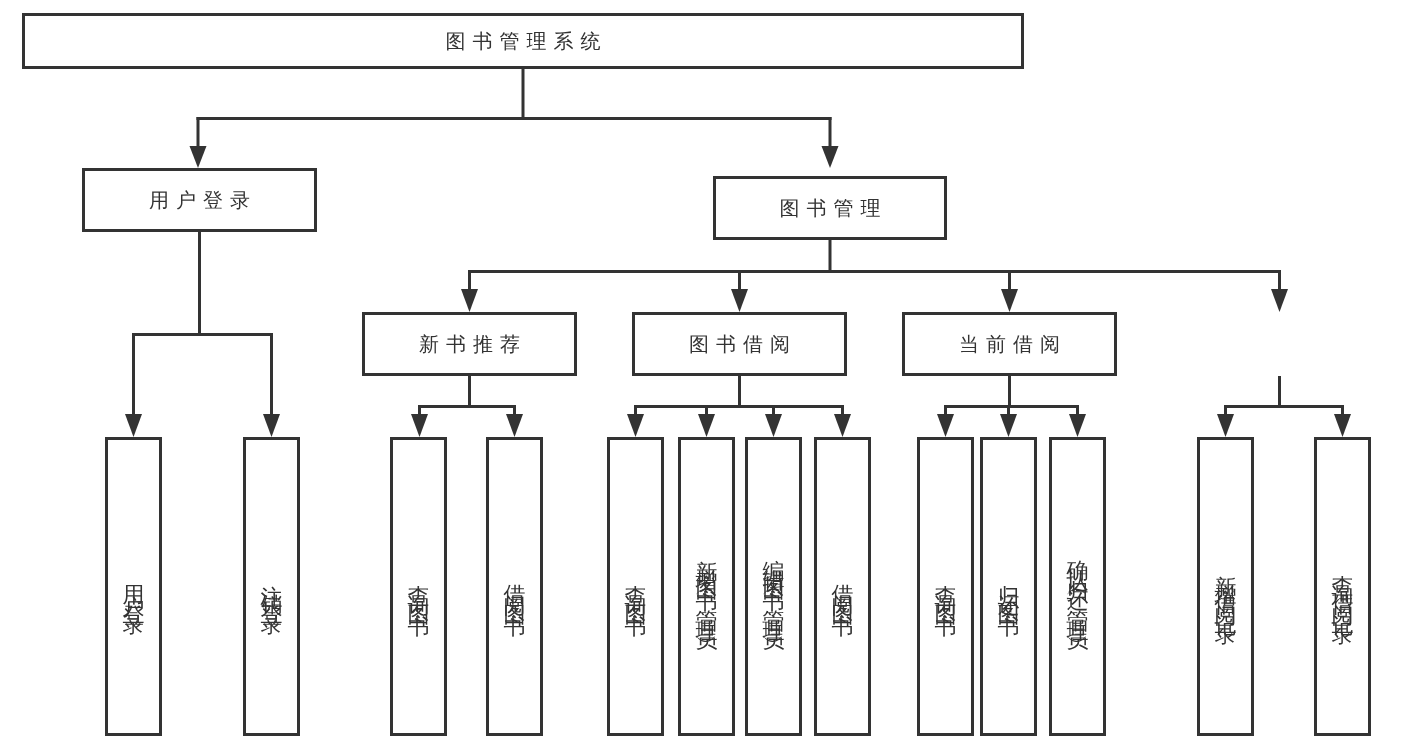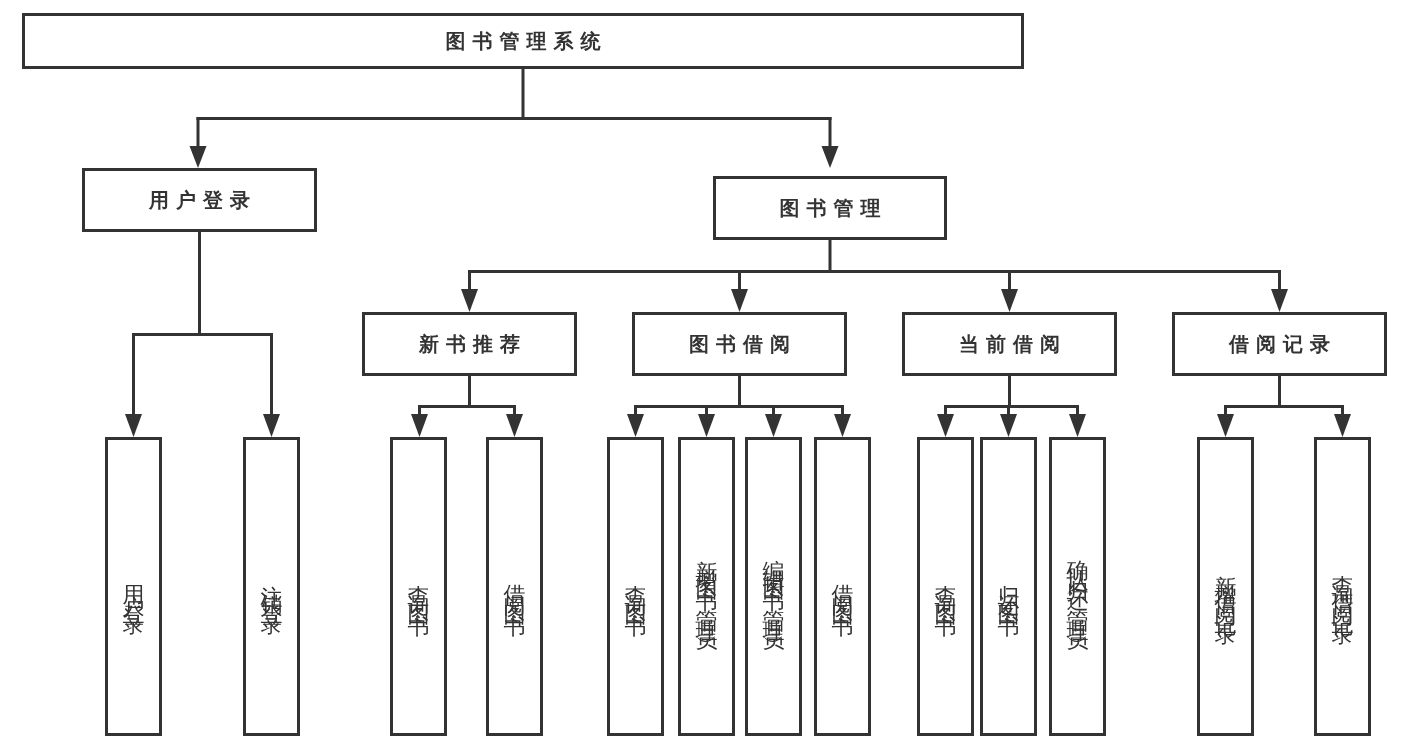--- a/index.html
+++ b/index.html
@@ -34,21 +34,21 @@
     border: 3px solid var(--line);
     display: flex;
     align-items: center;
     justify-content: center;
     color: #333333;
     z-index: 2;
   }
 
   .hbox {
     font-size: 20px;
-    font-weight: 700;
+    font-weight: 400;
     letter-spacing: 7px;
     text-indent: 7px; 
     white-space: nowrap;
   }
 
   .root-box   { left: 22px;  top: 13px;  width: 1002px; height: 56px; }
   .lvl2-box   { top: 168px; height: 64px; }
   .box-user-login { left: 82px;  width: 235px; }
   .box-book-mgmt  { left: 713px; width: 234px; margin-top: 8px; }
 
@@ -179,23 +179,20 @@
 
   <div class="node hbox lvl3-box box-new-books">
     <span>新书推荐</span>
   </div>
   <div class="node hbox lvl3-box box-book-borrow">
     <span>图书借阅</span>
   </div>
   <div class="node hbox lvl3-box box-current-borrow">
     <span>当前借阅</span>
   </div>
-  <div class="node hbox lvl3-box box-borrow-records">
-    <span>借阅记录</span>
-  </div>
 
   <div class="node leaf" style="left:105px">
     <span class="vtext">用户登录</span>
   </div>
   <div class="node leaf" style="left:243px">
     <span class="vtext">注销登录</span>
   </div>
 
   <div class="node leaf" style="left:390px">
     <span class="vtext">查询图书</span>

